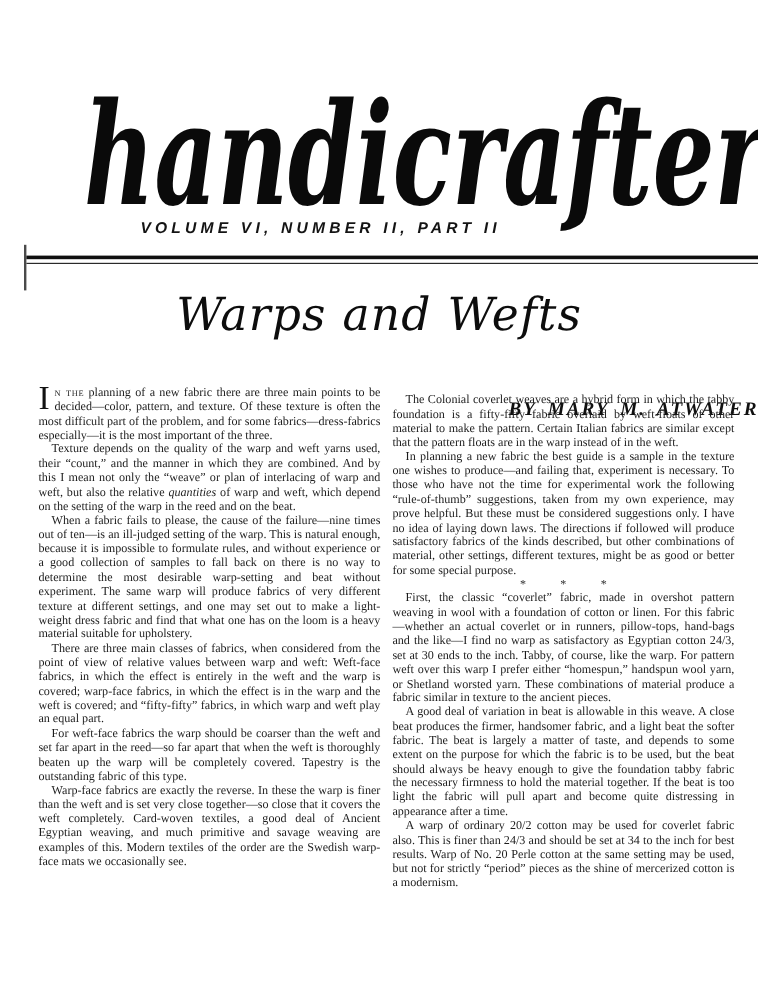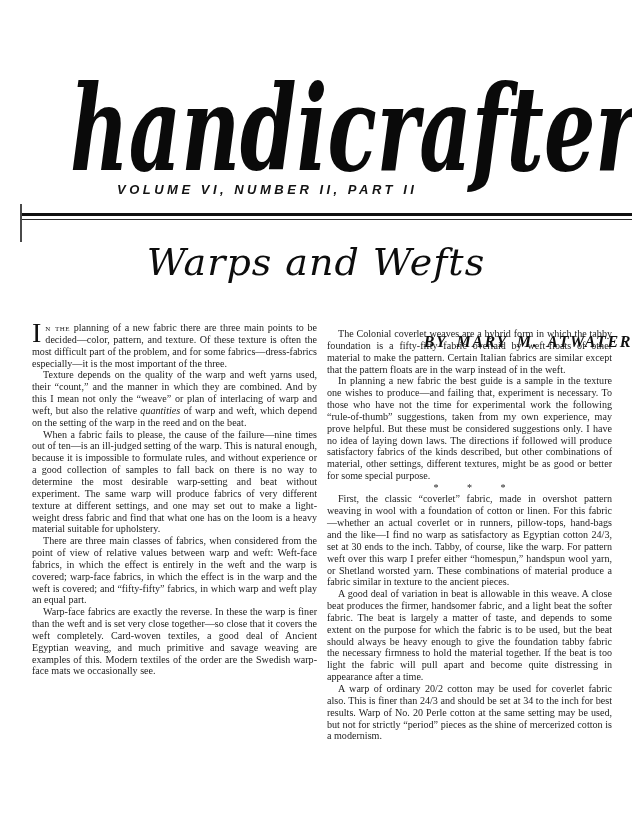--- a/index.html
+++ b/index.html
@@ -112,20 +112,21 @@
 
 <div class="article-title">Warps and Wefts</div>
 <div class="byline">BY MARY M. ATWATER</div>
 
 <div class="columns">
   <div class="column left">
       <p class="noindent"><span class="dropcap">I</span><span class="smallcaps">N THE</span><span> planning of a new fabric there are three main points to be decided—color, pattern, and texture. Of these texture is often the most difficult part of the problem, and for some fabrics—dress-fabrics especially—it is the most important of the three.</span></p>
       <p><span>Texture depends on the quality of the warp and weft yarns used, their “count,” and the manner in which they are combined. And by this I mean not only the “weave” or plan of interlacing of warp and weft, but also the relative </span><i>quantities</i><span> of warp and weft, which depend on the setting of the warp in the reed and on the beat.</span></p>
       <p><span>When a fabric fails to please, the cause of the failure—nine times out of ten—is an ill-judged setting of the warp. This is natural enough, because it is impossible to formulate rules, and without experience or a good collection of samples to fall back on there is no way to determine the most desirable warp-setting and beat without experiment. The same warp will produce fabrics of very different texture at different settings, and one may set out to make a light-weight dress fabric and find that what one has on the loom is a heavy material suitable for upholstery.</span></p>
       <p><span>There are three main classes of fabrics, when considered from the point of view of relative values between warp and weft: Weft-face fabrics, in which the effect is entirely in the weft and the warp is covered; warp-face fabrics, in which the effect is in the warp and the weft is covered; and “fifty-fifty” fabrics, in which warp and weft play an equal part.</span></p>
+      <p><span>For weft-face fabrics the warp should be coarser than the weft and set far apart in the reed—so far apart that when the weft is thoroughly beaten up the warp will be completely covered. Tapestry is the outstanding fabric of this type.</span></p>
       <p><span>Warp-face fabrics are exactly the reverse. In these the warp is finer than the weft and is set very close together—so close that it covers the weft completely. Card-woven textiles, a good deal of Ancient Egyptian weaving, and much primitive and savage weaving are examples of this. Modern textiles of the order are the Swedish warp-face mats we occasionally see.</span></p>
     </div>
   <div class="column right">
       <p><span>The Colonial coverlet weaves are a hybrid form in which the tabby foundation is a fifty-fifty fabric overlaid by weft-floats of other material to make the pattern. Certain Italian fabrics are similar except that the pattern floats are in the warp instead of in the weft.</span></p>
       <p><span>In planning a new fabric the best guide is a sample in the texture one wishes to produce—and failing that, experiment is necessary. To those who have not the time for experimental work the following “rule-of-thumb” suggestions, taken from my own experience, may prove helpful. But these must be considered suggestions only. I have no idea of laying down laws. The directions if followed will produce satisfactory fabrics of the kinds described, but other combinations of material, other settings, different textures, might be as good or better for some special purpose.</span></p>
       <p class="divider"><span>* * *</span></p>
       <p><span>First, the classic “coverlet” fabric, made in overshot pattern weaving in wool with a foundation of cotton or linen. For this fabric—whether an actual coverlet or in runners, pillow-tops, hand-bags and the like—I find no warp as satisfactory as Egyptian cotton 24/3, set at 30 ends to the inch. Tabby, of course, like the warp. For pattern weft over this warp I prefer either “homespun,” handspun wool yarn, or Shetland worsted yarn. These combinations of material produce a fabric similar in texture to the ancient pieces.</span></p>
       <p><span>A good deal of variation in beat is allowable in this weave. A close beat produces the firmer, handsomer fabric, and a light beat the softer fabric. The beat is largely a matter of taste, and depends to some extent on the purpose for which the fabric is to be used, but the beat should always be heavy enough to give the foundation tabby fabric the necessary firmness to hold the material together. If the beat is too light the fabric will pull apart and become quite distressing in appearance after a time.</span></p>
       <p><span>A warp of ordinary 20/2 cotton may be used for coverlet fabric also. This is finer than 24/3 and should be set at 34 to the inch for best results. Warp of No. 20 Perle cotton at the same setting may be used, but not for strictly “period” pieces as the shine of mercerized cotton is a modernism.</span></p>
     </div>

